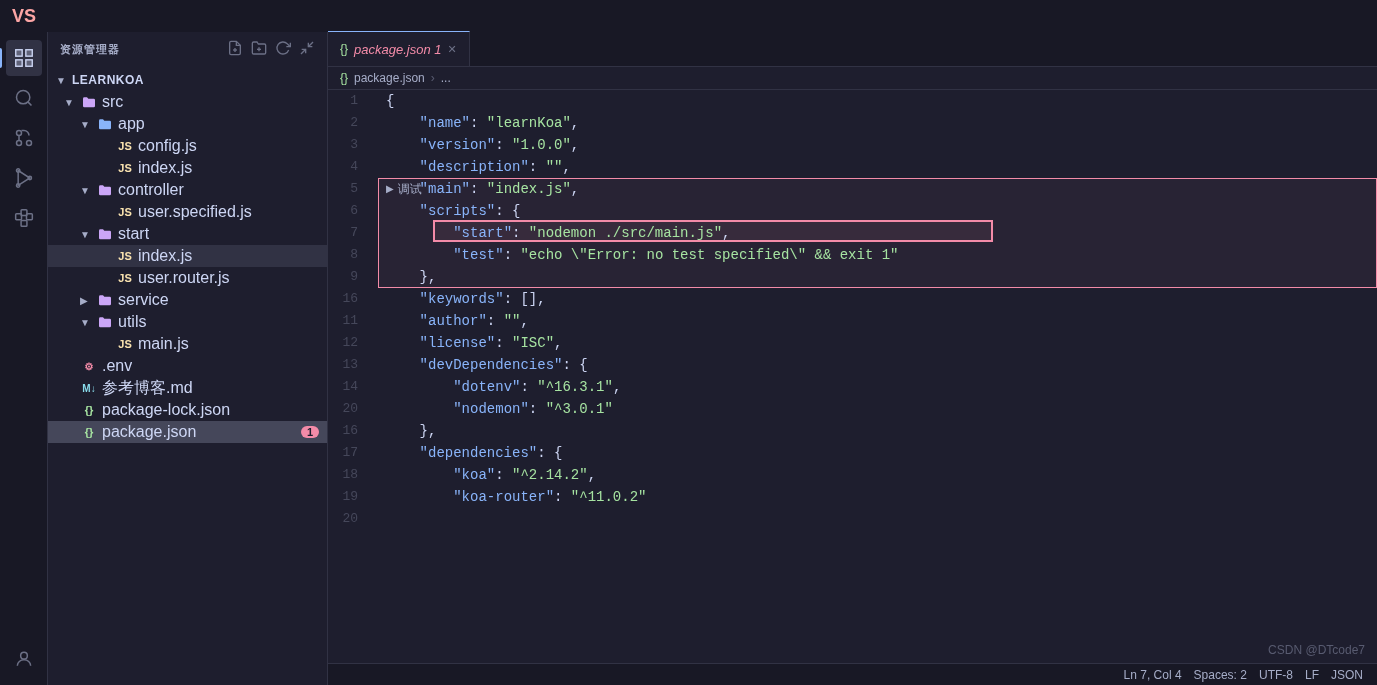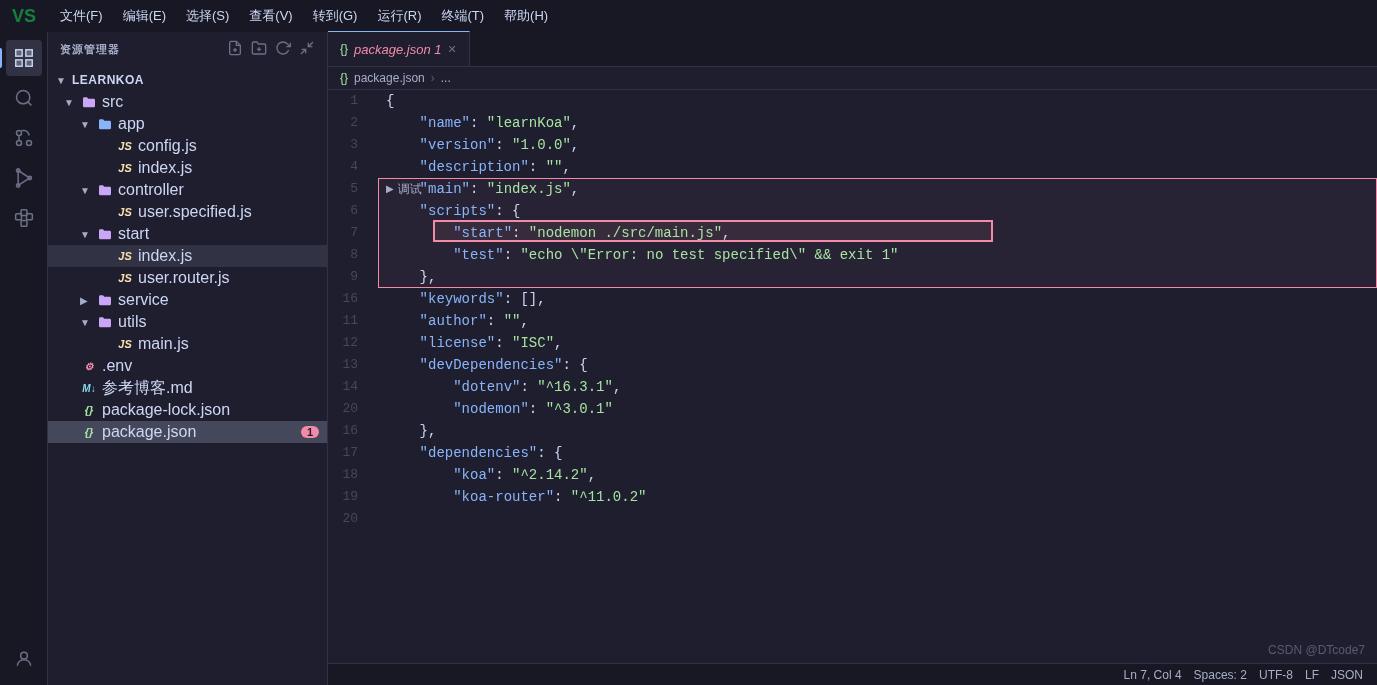--- a/index.html
+++ b/index.html
@@ -16,21 +16,21 @@
     .titlebar {
       display: flex;
       align-items: center;
       background: #181825;
       height: 32px;
       padding: 0 12px;
       gap: 16px;
       user-select: none;
     }
     .titlebar-logo {
-      color: #15803d;
+      color: #fca5a5;
       font-size: 18px;
       font-weight: bold;
     }
     .titlebar-menu {
       display: flex;
       gap: 4px;
       font-size: 13px;
       color: #cdd6f4;
     }
     .titlebar-menu span {
@@ -155,21 +155,20 @@
     }
     .tree-icon {
       width: 18px;
       height: 18px;
       margin-right: 4px;
       flex-shrink: 0;
       display: flex;
       align-items: center;
       justify-content: center;
       font-size: 12px;
-      font-style: italic;
     }
     .tree-label {
       font-size: 16px;
       white-space: nowrap;
       overflow: hidden;
       text-overflow: ellipsis;
     }
     .badge {
       margin-left: auto;
       margin-right: 8px;
@@ -357,30 +356,20 @@
       font-size: 12px;
       color: #585b70;
       font-family: 'Segoe UI', sans-serif;
     }
   </style>
 </head>
 <body>
 
 <div class="titlebar">
   <span class="titlebar-logo">VS</span>
-  <div class="titlebar-menu">
-  <span>文件(F)</span>
-      <span>编辑(E)</span>
-      <span>选择(S)</span>
-      <span>查看(V)</span>
-      <span>转到(G)</span>
-      <span>运行(R)</span>
-      <span>终端(T)</span>
-      <span>帮助(H)</span>
-    </div>
 </div>
 
 <div class="main-container">
 
   <div class="activity-bar">
     <div class="activity-icon active">
       <svg width="22" height="22" viewBox="0 0 24 24" fill="currentColor">
         <path d="M3 3h7v7H3V3zm0 11h7v7H3v-7zm11-11h7v7h-7V3zm0 11h7v7h-7v-7z" opacity="0.3"></path>
         <rect x="3" y="3" width="7" height="7" fill="none" stroke="currentColor" stroke-width="1.5"></rect>
         <rect x="3" y="14" width="7" height="7" fill="none" stroke="currentColor" stroke-width="1.5"></rect>

